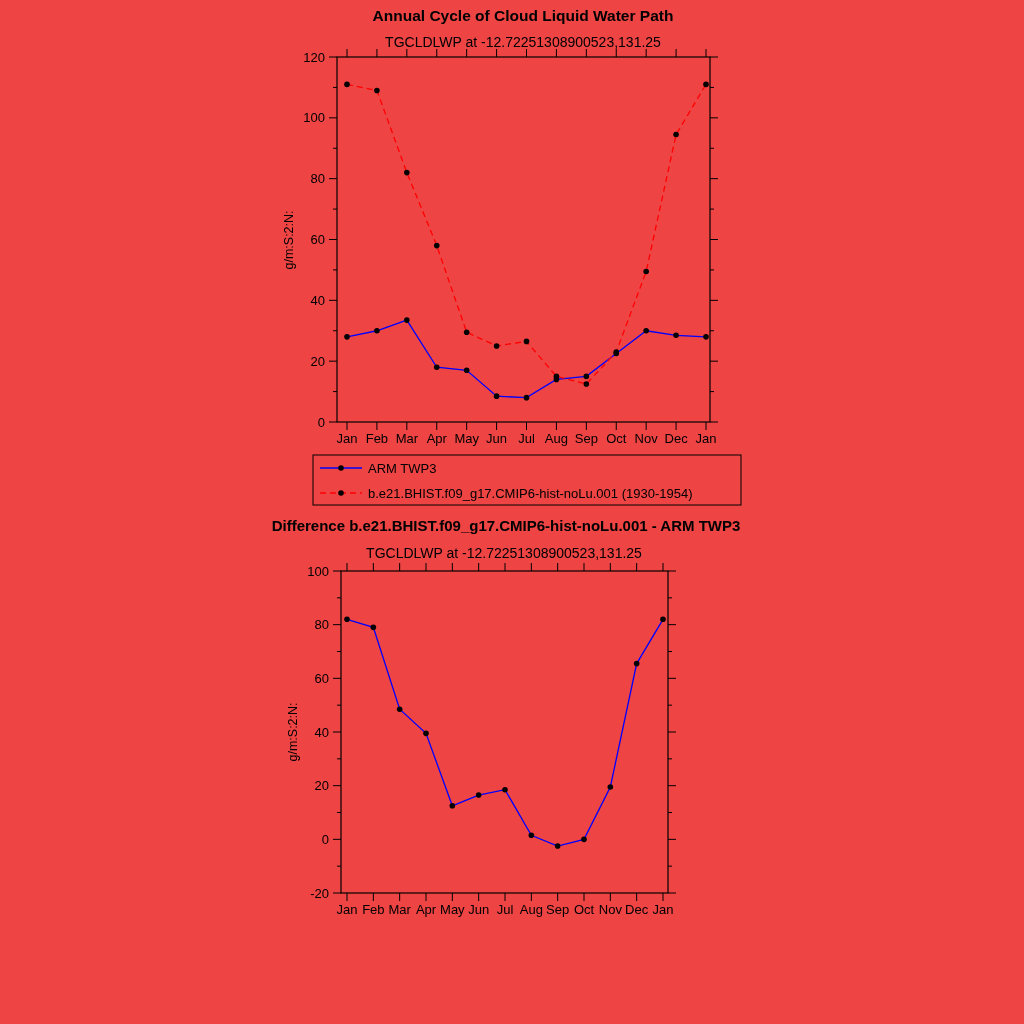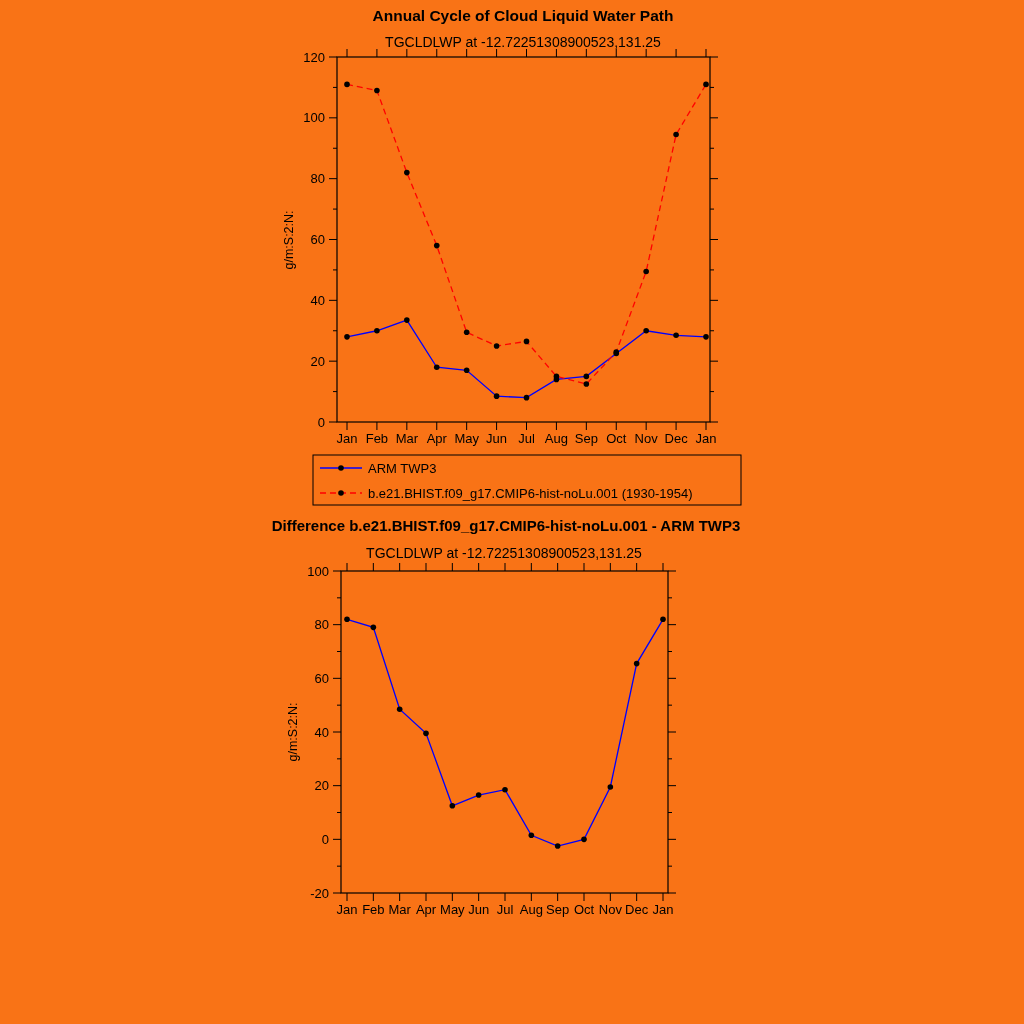--- a/index.html
+++ b/index.html
@@ -1,16 +1,16 @@
 <!DOCTYPE html>
 <html><head>
 <meta charset="utf-8">
 <style>
   html,body{margin:0;padding:0;background:#ffffff;}
-  .page{position:relative;width:1024px;height:1024px;background:#f97316;overflow:hidden;
+  .page{position:relative;width:1024px;height:1024px;background:#ef4444;overflow:hidden;
         font-family:"Liberation Sans", sans-serif;}
   svg{position:absolute;left:0;top:0;}
   svg text{font-family:"Liberation Sans", sans-serif;fill:#000000;}
   .title{font-size:15.5px;font-weight:bold;}
   .title2{font-size:15px;font-weight:bold;}
   .subtitle{font-size:14px;}
   .ylabel{font-size:12.5px;}
 </style>
 </head>
 <body>

